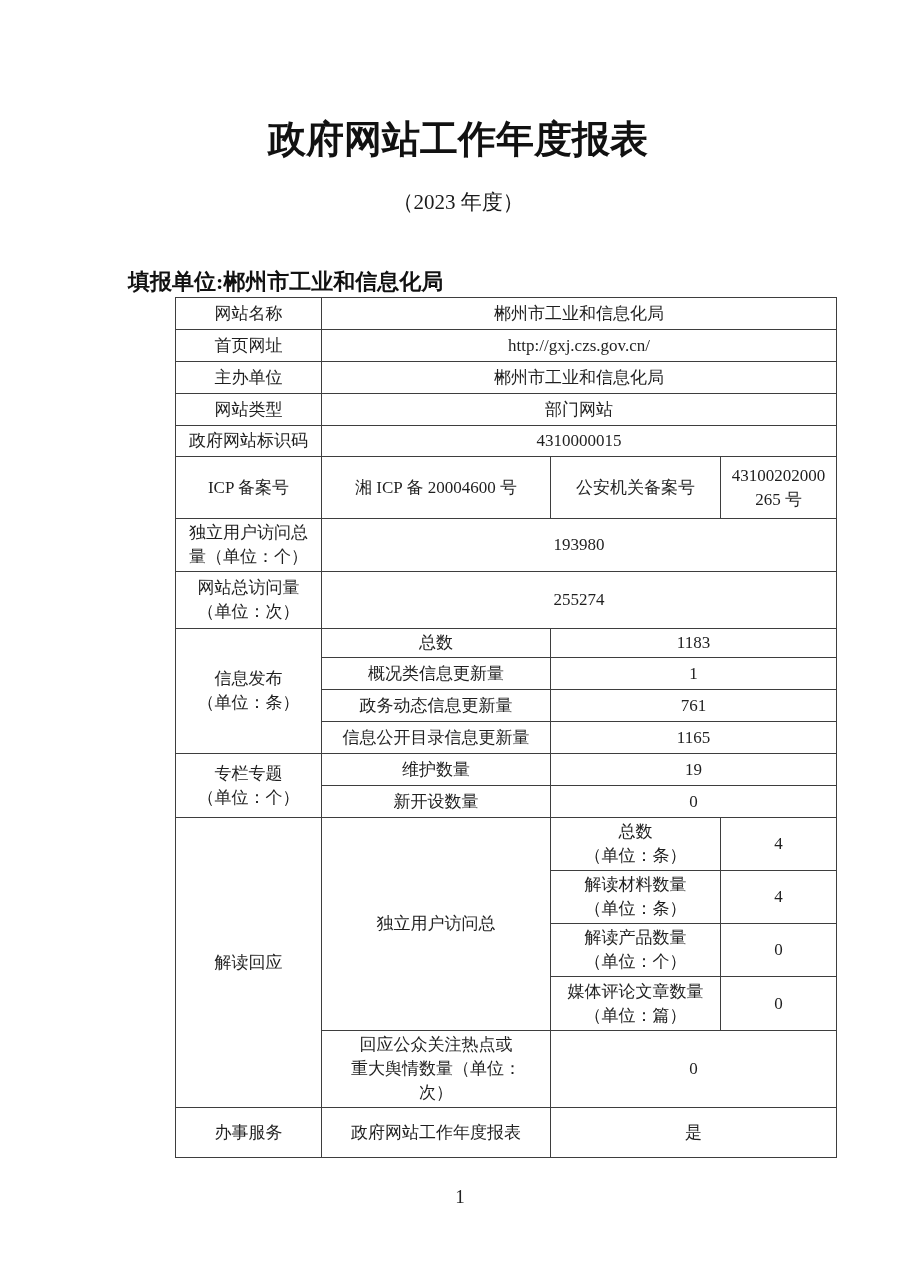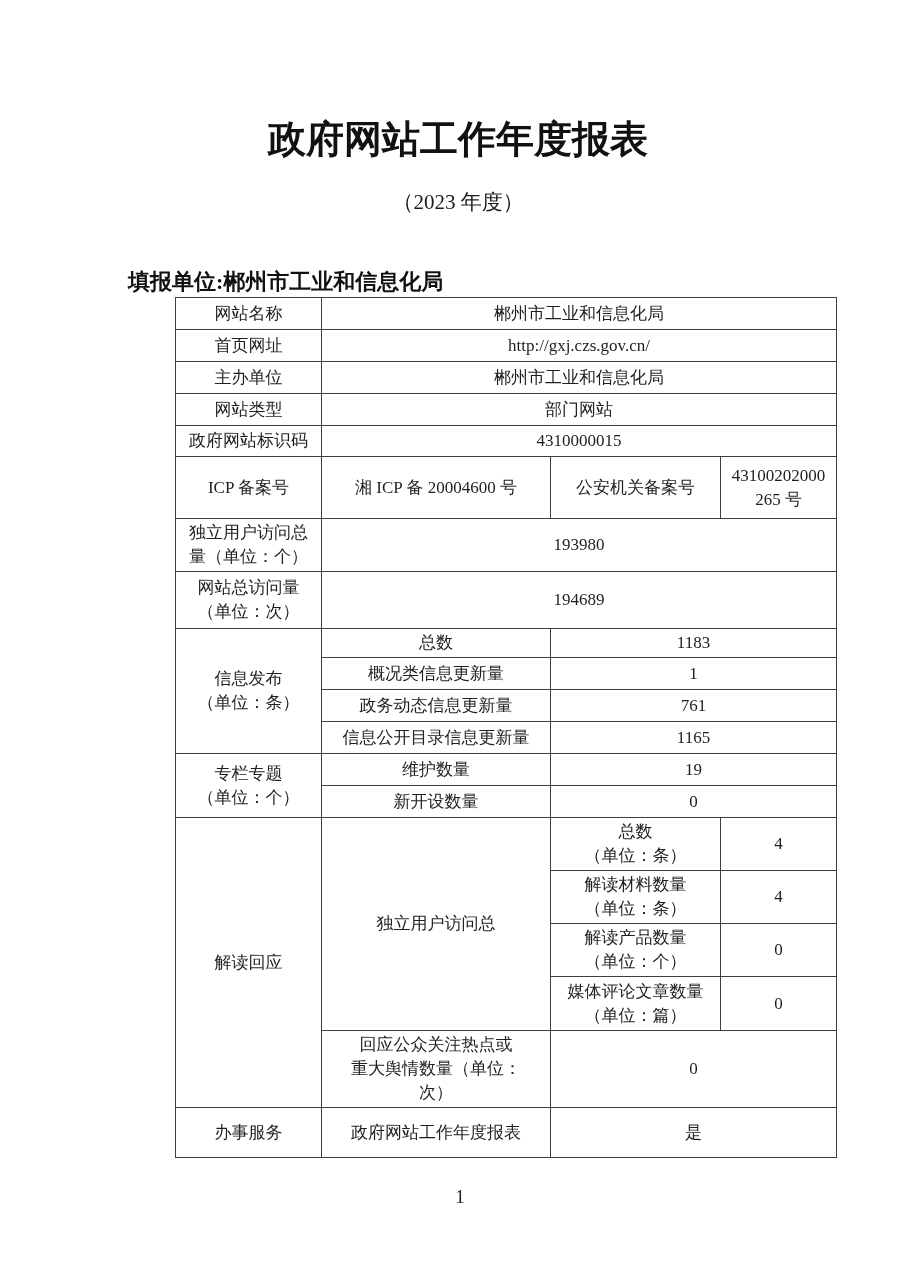--- a/index.html
+++ b/index.html
@@ -101,21 +101,21 @@
 265 号</td>
       </tr>
       <tr class="h53">
         <td>独立用户访问总
 量（单位：个）</td>
         <td colspan="3">193980</td>
       </tr>
       <tr class="h57">
         <td>网站总访问量
 （单位：次）</td>
-        <td colspan="3">194689</td>
+        <td colspan="3">255274</td>
       </tr>
 
       <tr class="h29">
         <td rowspan="4">信息发布
 （单位：条）</td>
         <td>总数</td>
         <td colspan="2">1183</td>
       </tr>
       <tr class="h32">
         <td>概况类信息更新量</td>

